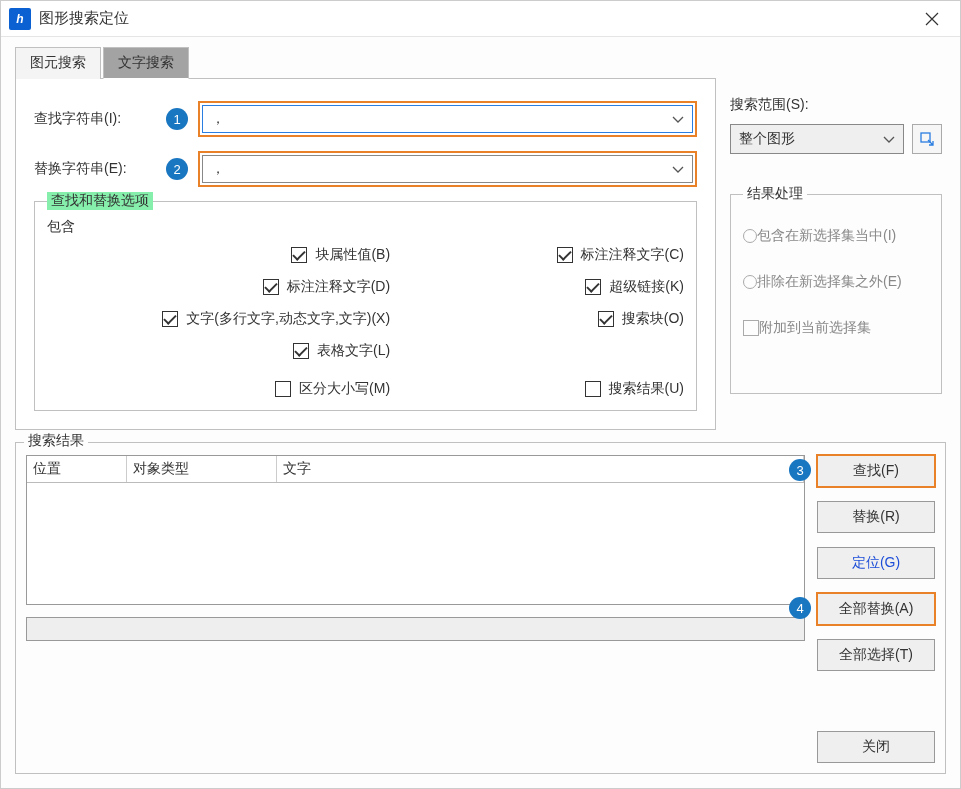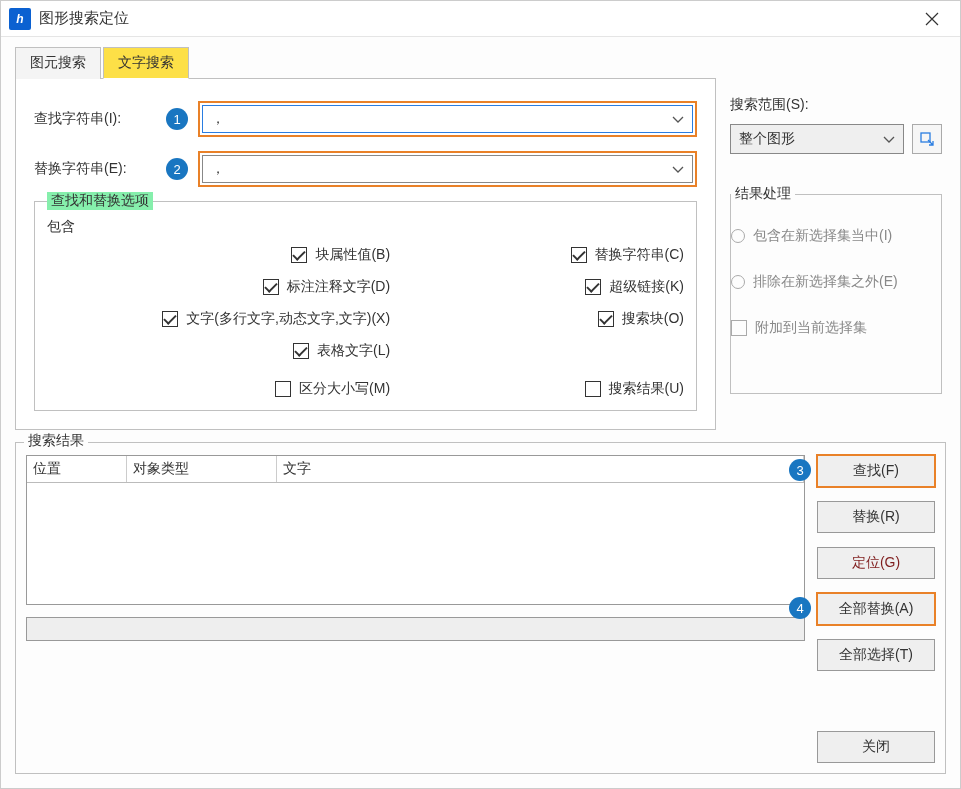--- a/index.html
+++ b/index.html
@@ -71,21 +71,21 @@
   .tab {
     padding: 6px 14px;
     border: 1px solid #c0c0c0;
     background: #f4f4f4;
     cursor: pointer;
     margin-right: 2px;
     border-bottom: none;
     font-size: 14px;
   }
   .tab.active {
-    background: #fde047;
+    background: #a3a3a3;
     border-bottom: 1px solid #fff;
   }
 
   .main-row {
     display: flex;
     flex: 0 0 auto;
   }
   .left-panel {
     flex: 1;
     border: 1px solid #c0c0c0;
@@ -227,38 +227,37 @@
     background: #f6f6f6;
     display: flex;
     align-items: center;
     justify-content: center;
     cursor: pointer;
   }
   .pick-btn svg { width:16px; height:16px; }
 
   .result-handling {
     border: 1px solid #c0c0c0;
-    padding: 8px 12px 14px 0;
+    padding: 8px 12px 14px 12px;
     position: relative;
     margin-top: 0;
     color: #888;
     min-height: 200px;
   }
   .result-handling .legend {
     position: relative;
     top: -18px;
     background: #fdfdfd;
     padding: 0 4px;
     display: inline-block;
     color: #333;
   }
   .radio-row, .check-disabled-row {
     display: flex;
     align-items: center;
-    gap: 8px;
     margin-bottom: 28px;
     text-align: right;
   }
   .radio-circle {
     width: 14px;
     height: 14px;
     border-radius: 50%;
     border: 1px solid #aaa;
     flex-shrink: 0;
   }
@@ -334,21 +333,21 @@
     display: flex;
     align-items: center;
     justify-content: center;
     cursor: pointer;
     font-size: 14px;
   }
   .btn.highlight {
     outline: 2.5px solid #e98128;
     outline-offset: -1px;
   }
-  .btn.disabled { color: #7f1d1d; cursor: default; }
+  .btn.disabled { color: #1d4ed8; cursor: default; }
   .close-btn-row {
     margin-top: auto;
   }
 
   .chev-svg { width:12px; height:8px; }
 </style>
 </head>
 <body>
 
 <div class="window">
@@ -424,21 +423,21 @@
                     <span>文字(多行文字,动态文字,文字)(X)</span>
                   </label>
                 <label class="chk">
                     <span class="chk-box checked"></span>
                     <span>表格文字(L)</span>
                   </label>
               </div>
               <div class="check-col right">
                 <label class="chk">
                     <span class="chk-box checked"></span>
-                    <span>替换字符串(C)</span>
+                    <span>标注注释文字(C)</span>
                   </label>
                 <label class="chk">
                     <span class="chk-box checked"></span>
                     <span>超级链接(K)</span>
                   </label>
                 <label class="chk">
                     <span class="chk-box checked"></span>
                     <span>搜索块(O)</span>
                   </label>
               </div>

